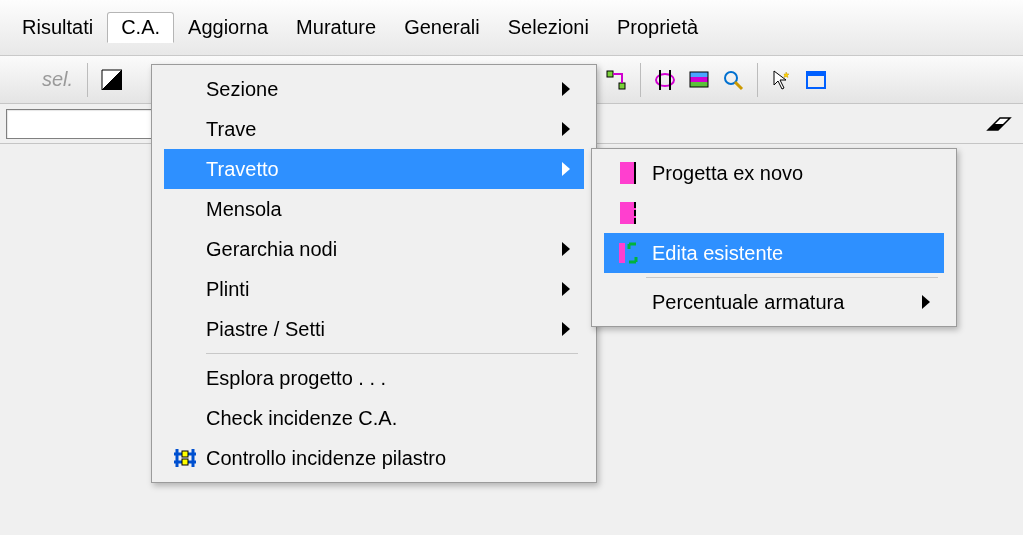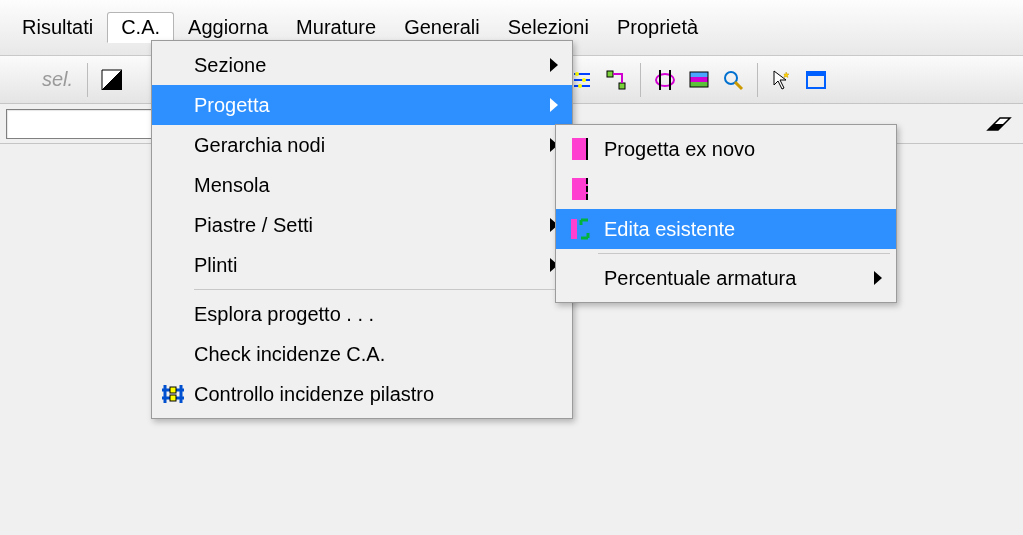--- a/index.html
+++ b/index.html
@@ -95,21 +95,22 @@
     width: 38px; height: 32px;
     display:flex; align-items:center; justify-content:center;
   }
 
   
   .dropdown {
     position: absolute;
     background: #f0f0f0;
     border: 1px solid #9b9b9b;
     box-shadow: 2px 3px 6px rgba(0,0,0,.25);
-    padding: 4px 0;
+    padding: 4px 12px;
+    margin-top: 24px;
   }
   .dropdown .row {
     display: flex;
     align-items: center;
     height: 40px;
     position: relative;
   }
   .dropdown .icon-col {
     width: 42px;
     display: flex; align-items: center; justify-content: center;
@@ -141,21 +142,21 @@
   
   #menu-ca {
     top: 40px;
     left: 151px;
     width: 420px;
   }
 
   
   #menu-pilastro {
     top: 124px;
-    left: 555px;
+    left: 591px;
     width: 340px;
     text-align: center;
   }
   #menu-pilastro .row { height: 40px; }
   #menu-pilastro .icon-col { width: 48px; }
 
   
   .icon-col-pink {
     width: 14px;
     height: 22px;
@@ -270,42 +271,47 @@
       </svg>
   </div>
 </div>
 
 <div id="menu-ca" class="dropdown">
   <div class="row">
     <span class="icon-col"></span>
     <span class="label">Sezione</span>
     <span class="arrow"></span>
   </div>
+  <div class="row">
+    <span class="icon-col"></span>
+    <span class="label">Trave</span>
+    <span class="arrow"></span>
+  </div>
   <div class="row highlight">
     <span class="icon-col"></span>
-    <span class="label">Progetta</span>
-    <span class="arrow"></span>
+    <span class="label">Travetto</span>
+    <span class="arrow"></span>
+  </div>
+  <div class="row">
+    <span class="icon-col"></span>
+    <span class="label">Mensola</span>
   </div>
   <div class="row">
     <span class="icon-col"></span>
     <span class="label">Gerarchia nodi</span>
     <span class="arrow"></span>
   </div>
   <div class="row">
     <span class="icon-col"></span>
-    <span class="label">Mensola</span>
+    <span class="label">Plinti</span>
+    <span class="arrow"></span>
   </div>
   <div class="row">
     <span class="icon-col"></span>
     <span class="label">Piastre / Setti</span>
-    <span class="arrow"></span>
-  </div>
-  <div class="row">
-    <span class="icon-col"></span>
-    <span class="label">Plinti</span>
     <span class="arrow"></span>
   </div>
   <hr>
   <div class="row">
     <span class="icon-col"></span>
     <span class="label">Esplora progetto . . .</span>
   </div>
   <div class="row">
     <span class="icon-col"></span>
     <span class="label">Check incidenze C.A.</span>

